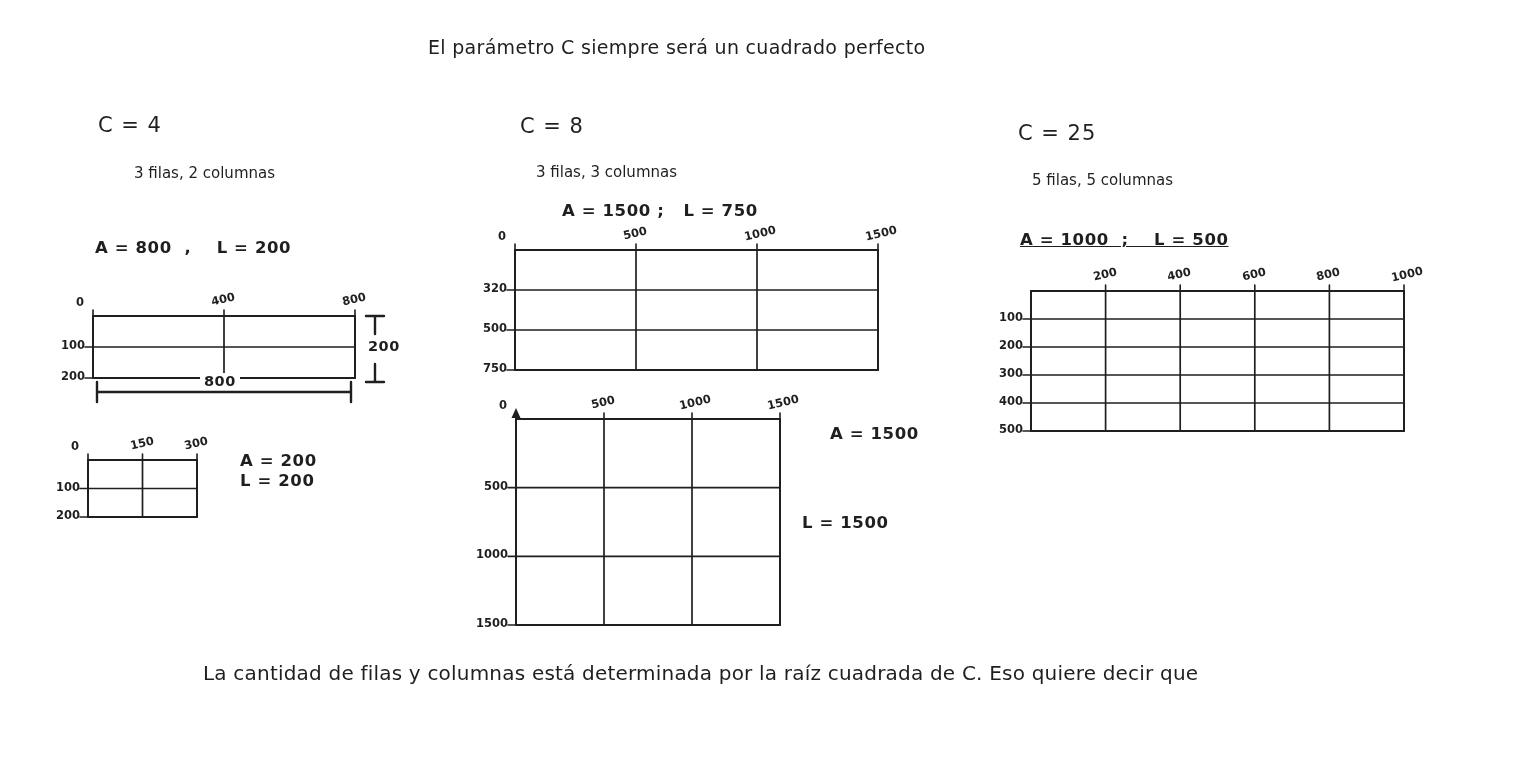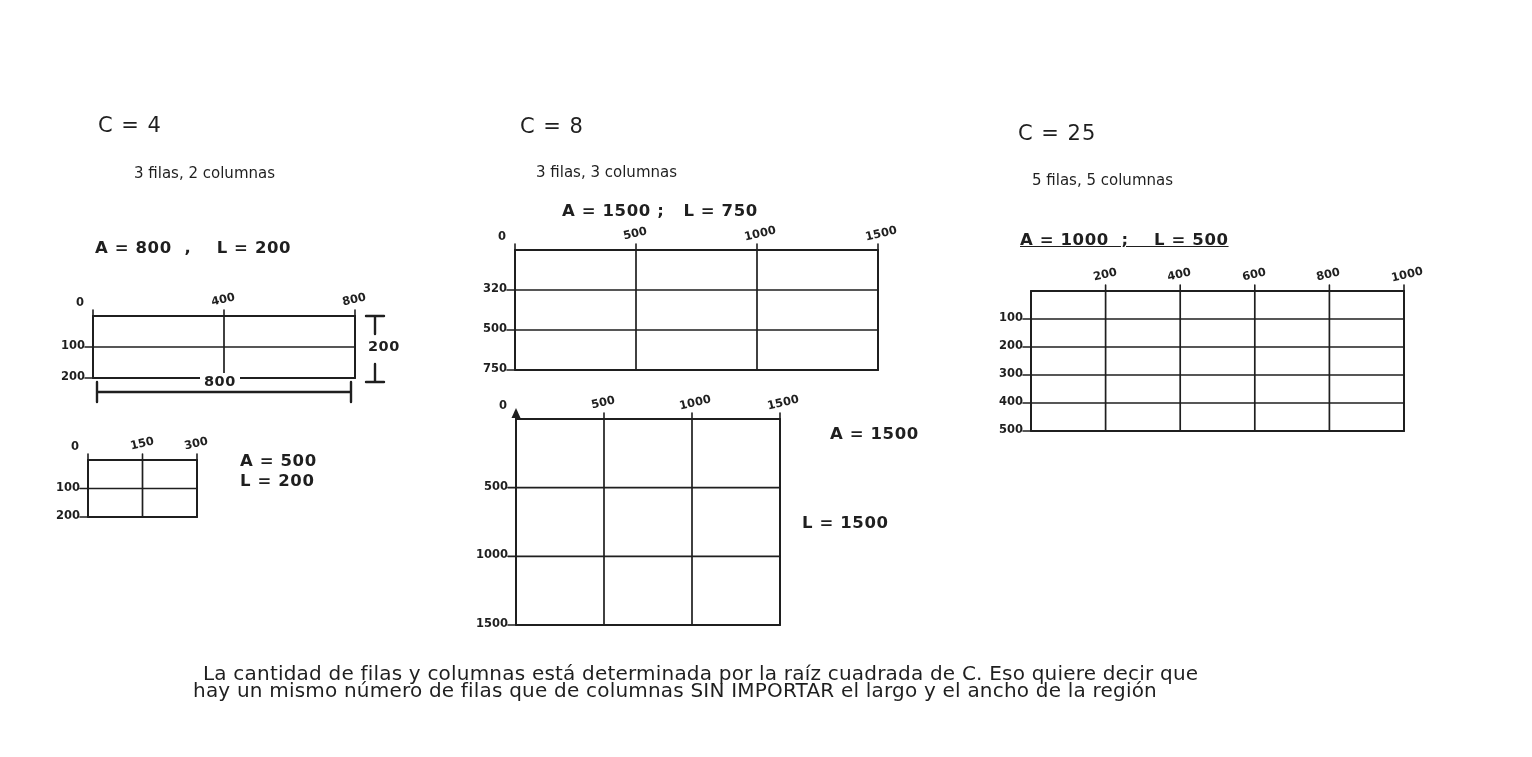--- a/index.html
+++ b/index.html
@@ -23,20 +23,21 @@
   .dim{position:absolute;}
   .dim svg{position:absolute;left:0;top:0;overflow:visible;}
   .dim path{stroke:#1f1f1f;stroke-width:2.4;fill:none;stroke-linecap:round;}
   .dim-label{position:absolute;background:#ffffff;padding:0 4px;font-weight:700;font-size:14.5px;letter-spacing:.5px;}
 </style>
 </head>
 <body>
 
 <div class="canvas">
 
+  <div class="txt title" style="left:428px;top:37px;">El parámetro C siempre será un cuadrado perfecto</div>
 
   <div class="txt heading" style="left:98px;top:113px;">C = 4</div>
   <div class="txt sub" style="left:134px;top:165px;">3 filas, 2 columnas</div>
   <div class="txt lab" style="left:95px;top:239px;">A = 800  ,    L = 200</div>
 
   <div class="grid" style="left:93px;top:316px;width:262px;height:62px;">
       <span class="tick xtick" style="left: -17px; top: -21px;">0</span>
       <span class="tick xtick" style="left: 118px; top: -24px; transform: rotate(-13deg);">400</span>
       <span class="tick xtick" style="left: 249px; top: -24px; transform: rotate(-13deg);">800</span>
       <span class="tick ytick" style="top: 22px;">100</span>
@@ -84,21 +85,21 @@
         <line x1="0" y1="0" x2="109" y2="0" stroke="#1f1f1f" stroke-width="2" stroke-linecap="round"></line>
         <line x1="0" y1="28.5" x2="109" y2="28.5" stroke="#1f1f1f" stroke-width="1.7" stroke-linecap="round"></line>
         <line x1="0" y1="57" x2="109" y2="57" stroke="#1f1f1f" stroke-width="2" stroke-linecap="round"></line>
         <line x1="0" y1="-6" x2="0" y2="0" stroke="#1f1f1f" stroke-width="1.6" stroke-linecap="round"></line>
         <line x1="54.5" y1="-6" x2="54.5" y2="0" stroke="#1f1f1f" stroke-width="1.6" stroke-linecap="round"></line>
         <line x1="109" y1="-6" x2="109" y2="0" stroke="#1f1f1f" stroke-width="1.6" stroke-linecap="round"></line>
         <line x1="-8" y1="28.5" x2="-1" y2="28.5" stroke="#1f1f1f" stroke-width="1.6" stroke-linecap="round"></line>
         <line x1="-8" y1="57" x2="-1" y2="57" stroke="#1f1f1f" stroke-width="1.6" stroke-linecap="round"></line>
       </svg>
     </div>
-  <div class="txt lab" style="left:240px;top:452px;">A = 500</div>
+  <div class="txt lab" style="left:240px;top:452px;">A = 200</div>
   <div class="txt lab" style="left:240px;top:472px;">L = 200</div>
 
   <div class="txt heading" style="left:520px;top:114px;">C = 8</div>
   <div class="txt sub" style="left:536px;top:164px;">3 filas, 3 columnas</div>
   <div class="txt lab" style="left:562px;top:202px;">A = 1500 ;   L = 750</div>
 
   <div class="grid" style="left:515px;top:250px;width:363px;height:120px;">
       <span class="tick xtick" style="left: -17px; top: -21px;">0</span>
       <span class="tick xtick" style="left: 108px; top: -24px; transform: rotate(-13deg);">500</span>
       <span class="tick xtick" style="left: 229px; top: -24px; transform: rotate(-13deg);">1000</span>
@@ -190,15 +191,14 @@
         <line x1="373" y1="-6" x2="373" y2="0" stroke="#1f1f1f" stroke-width="1.6" stroke-linecap="round"></line>
         <line x1="-8" y1="28" x2="-1" y2="28" stroke="#1f1f1f" stroke-width="1.6" stroke-linecap="round"></line>
         <line x1="-8" y1="56" x2="-1" y2="56" stroke="#1f1f1f" stroke-width="1.6" stroke-linecap="round"></line>
         <line x1="-8" y1="84" x2="-1" y2="84" stroke="#1f1f1f" stroke-width="1.6" stroke-linecap="round"></line>
         <line x1="-8" y1="112" x2="-1" y2="112" stroke="#1f1f1f" stroke-width="1.6" stroke-linecap="round"></line>
         <line x1="-8" y1="140" x2="-1" y2="140" stroke="#1f1f1f" stroke-width="1.6" stroke-linecap="round"></line>
       </svg>
     </div>
 
   <div class="txt footer-line" style="left:203px;top:646px;margin-top:16px;">La cantidad de filas y columnas está determinada por la raíz cuadrada de C. Eso quiere decir que</div>
-  <div class="txt footer-line" style="left:193px;top:679px;">hay un mismo número de filas que de columnas SIN IMPORTAR el largo y el ancho de la región</div>
 
 </div>
 
 </body></html>

